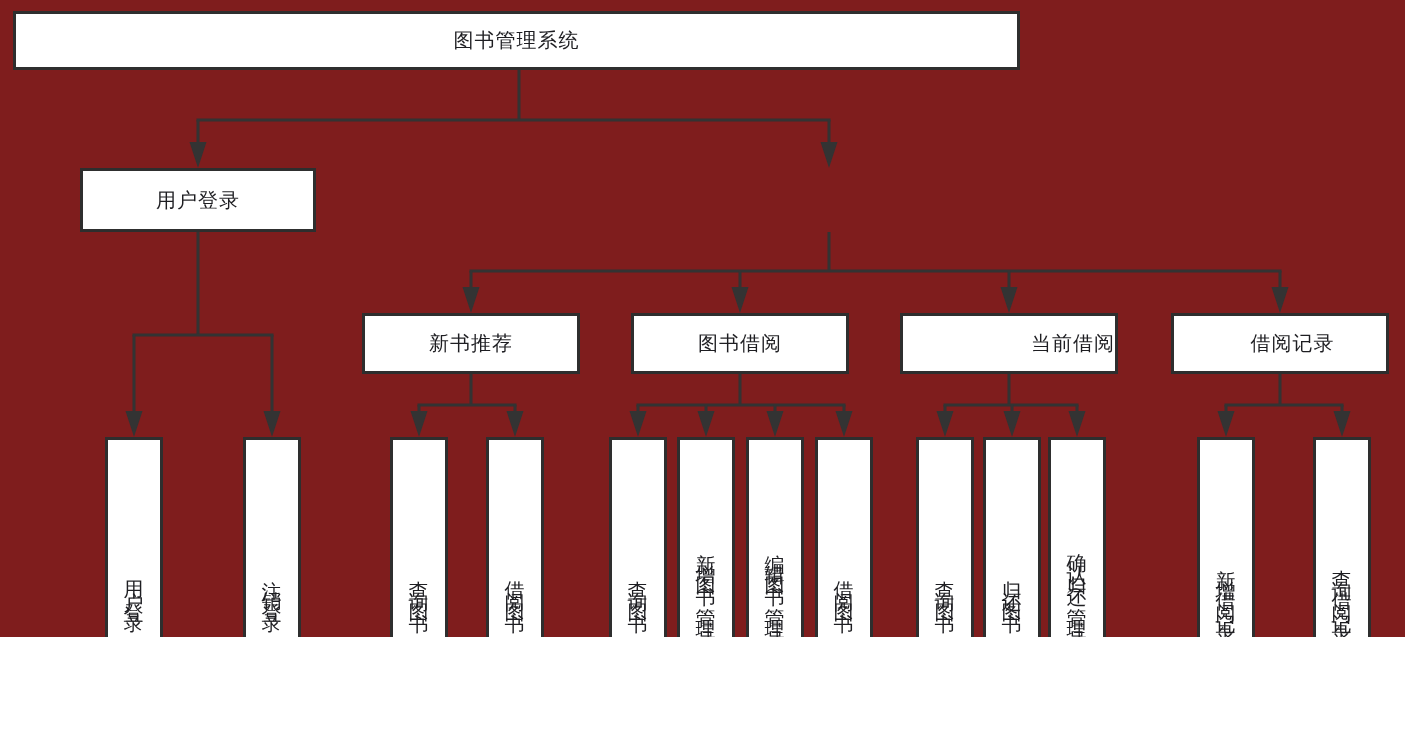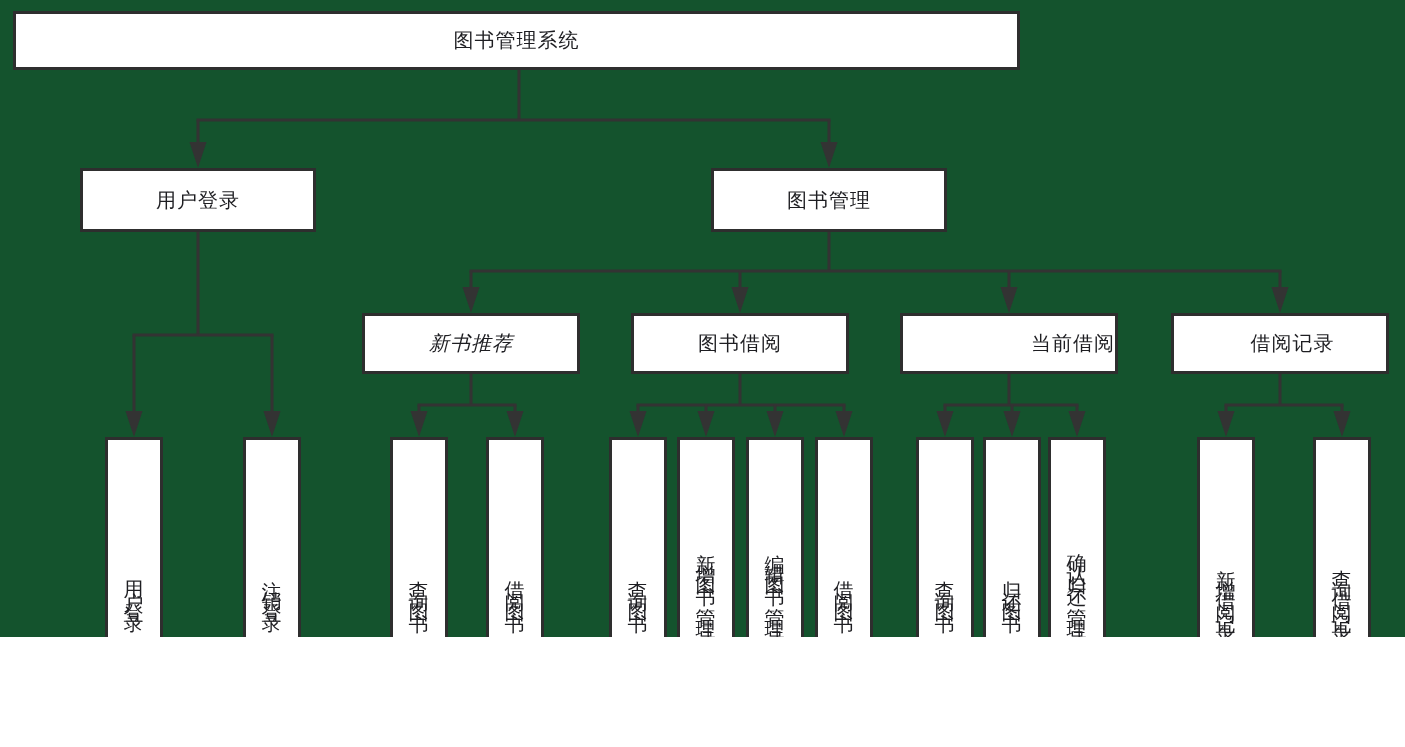--- a/index.html
+++ b/index.html
@@ -1,20 +1,20 @@
 <!DOCTYPE html>
 <html><head>
 <meta charset="utf-8">
 <style>
   html, body { margin: 0; padding: 0; background: #ffffff; }
   .stage {
     position: relative;
     width: 1405px;
     height: 637px;
-    background: #14532d;
+    background: #7f1d1d;
     overflow: hidden;
     font-family: "Liberation Sans", "DejaVu Sans", sans-serif;
   }
   .wires {
     position: absolute;
     left: 0; top: 0;
     width: 1405px; height: 747px;
     z-index: 1;
   }
   .box {
@@ -112,25 +112,22 @@
       <polygon points="1333.5,411 1350.5,411 1342,437" fill="#333333"></polygon>
     </svg>
 
   <div class="box" style="left:13px; top:11px; width:1007px; height:59px;">
     <span class="hlabel">图书管理系统</span>
   </div>
 
   <div class="box" style="left:80px; top:168px; width:236px; height:64px;">
     <span class="hlabel">用户登录</span>
   </div>
-  <div class="box" style="left:711px; top:168px; width:236px; height:64px;">
-    <span class="hlabel">图书管理</span>
-  </div>
 
-  <div class="box" style="left:362px; top:313px; width:218px; height:61px;font-style:italic;">
+  <div class="box" style="left:362px; top:313px; width:218px; height:61px;">
     <span class="hlabel">新书推荐</span>
   </div>
   <div class="box" style="left:631px; top:313px; width:218px; height:61px;">
     <span class="hlabel">图书借阅</span>
   </div>
   <div class="box" style="left:900px; top:313px; width:218px; height:61px;justify-content:flex-end;">
     <span class="hlabel">当前借阅</span>
   </div>
   <div class="box" style="left:1171px; top:313px; width:218px; height:61px;padding-left:25px;">
     <span class="hlabel">借阅记录</span>

